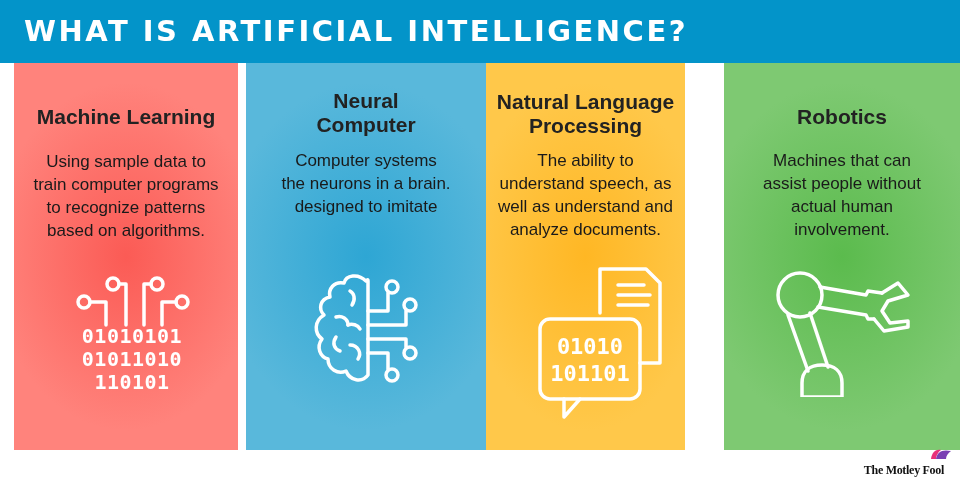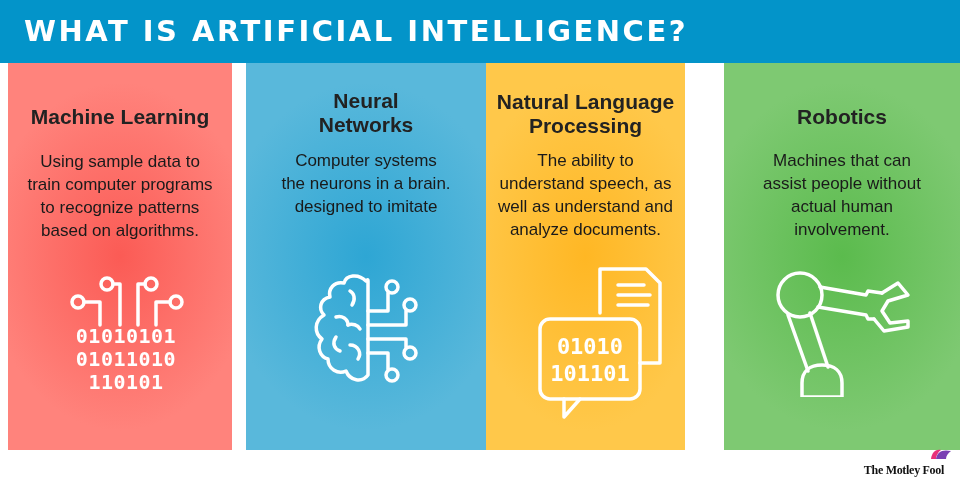--- a/index.html
+++ b/index.html
@@ -10,21 +10,21 @@
     background: #0394c9;
   }
   .header-title {
     position: absolute; left: 24px; top: 9px;
     color: #ffffff; font-family: "DejaVu Sans", sans-serif; font-weight: bold;
     font-size: 29px; letter-spacing: 2.5px; line-height: 44px; white-space: nowrap;
   }
   .panel {
     position: absolute; top: 63px; height: 387px; text-align: center; color: #1f1f1f;
   }
-  .p1 { left: 8px; width: 224px; background: radial-gradient(ellipse 60% 45% at 50% 50%, #fb5b55 0%, #ff837c 100%); }
+  .p1 { left: 14px; width: 224px; background: radial-gradient(ellipse 60% 45% at 50% 50%, #fb5b55 0%, #ff837c 100%); }
   .p2 { left: 246px; width: 240px; background: radial-gradient(ellipse 60% 45% at 50% 50%, #2ea6d4 0%, #59b8db 100%); }
   .p3 { left: 486px; width: 199px; background: radial-gradient(ellipse 60% 45% at 50% 50%, #ffb724 0%, #ffc84a 100%); }
   .p4 { left: 724px; width: 236px; background: radial-gradient(ellipse 60% 45% at 50% 50%, #5bbb4d 0%, #7ec972 100%); padding-left: 24px; }
   .p-title {
     position: absolute; left: 0; right: 0; font-weight: bold; font-size: 21px; line-height: 24px; color: #222;
   }
   .p-desc {
     position: absolute; left: 0; right: 0; font-size: 17px; line-height: 23px; color: #1a1a1a;
   }
   .icon { position: absolute; }
@@ -62,21 +62,21 @@
       <text x="60" y="68" fill="#fff" stroke="none" font-family="DejaVu Sans Mono, monospace" font-weight="bold" font-size="20" text-anchor="middle" letter-spacing="0.5">01010101</text>
       <text x="60" y="91" fill="#fff" stroke="none" font-family="DejaVu Sans Mono, monospace" font-weight="bold" font-size="20" text-anchor="middle" letter-spacing="0.5">01011010</text>
       <text x="60" y="114" fill="#fff" stroke="none" font-family="DejaVu Sans Mono, monospace" font-weight="bold" font-size="20" text-anchor="middle" letter-spacing="0.5">110101</text>
     </svg>
   </div>
 </div>
 
 <div class="panel p2">
   <div class="p-title" style="top:26px;">
     <div>Neural</div>
-    <div>Networks</div>
+    <div>Computer</div>
   </div>
   <div class="p-desc" style="top:86px;">
     <div>Computer systems</div>
     <div>the neurons in a brain.</div>
     <div>designed to imitate</div>
   </div>
   <div class="icon" style="left:60px; top:208px;">
     <svg width="120" height="125" viewBox="0 0 120 125" fill="none" stroke="#fff" stroke-width="3.5" stroke-linecap="round" stroke-linejoin="round">
       <path d="M60 10 C52 2 40 4 38 12 C28 10 22 18 24 26 C14 28 12 38 18 44 C8 50 8 62 16 68 C10 76 14 86 22 88 C22 98 32 104 40 100 C44 110 56 112 62 104 L62 10 C62 8 61 9 60 10 Z"></path>
       <path d="M44 20 C48 22 50 28 46 34"></path>

